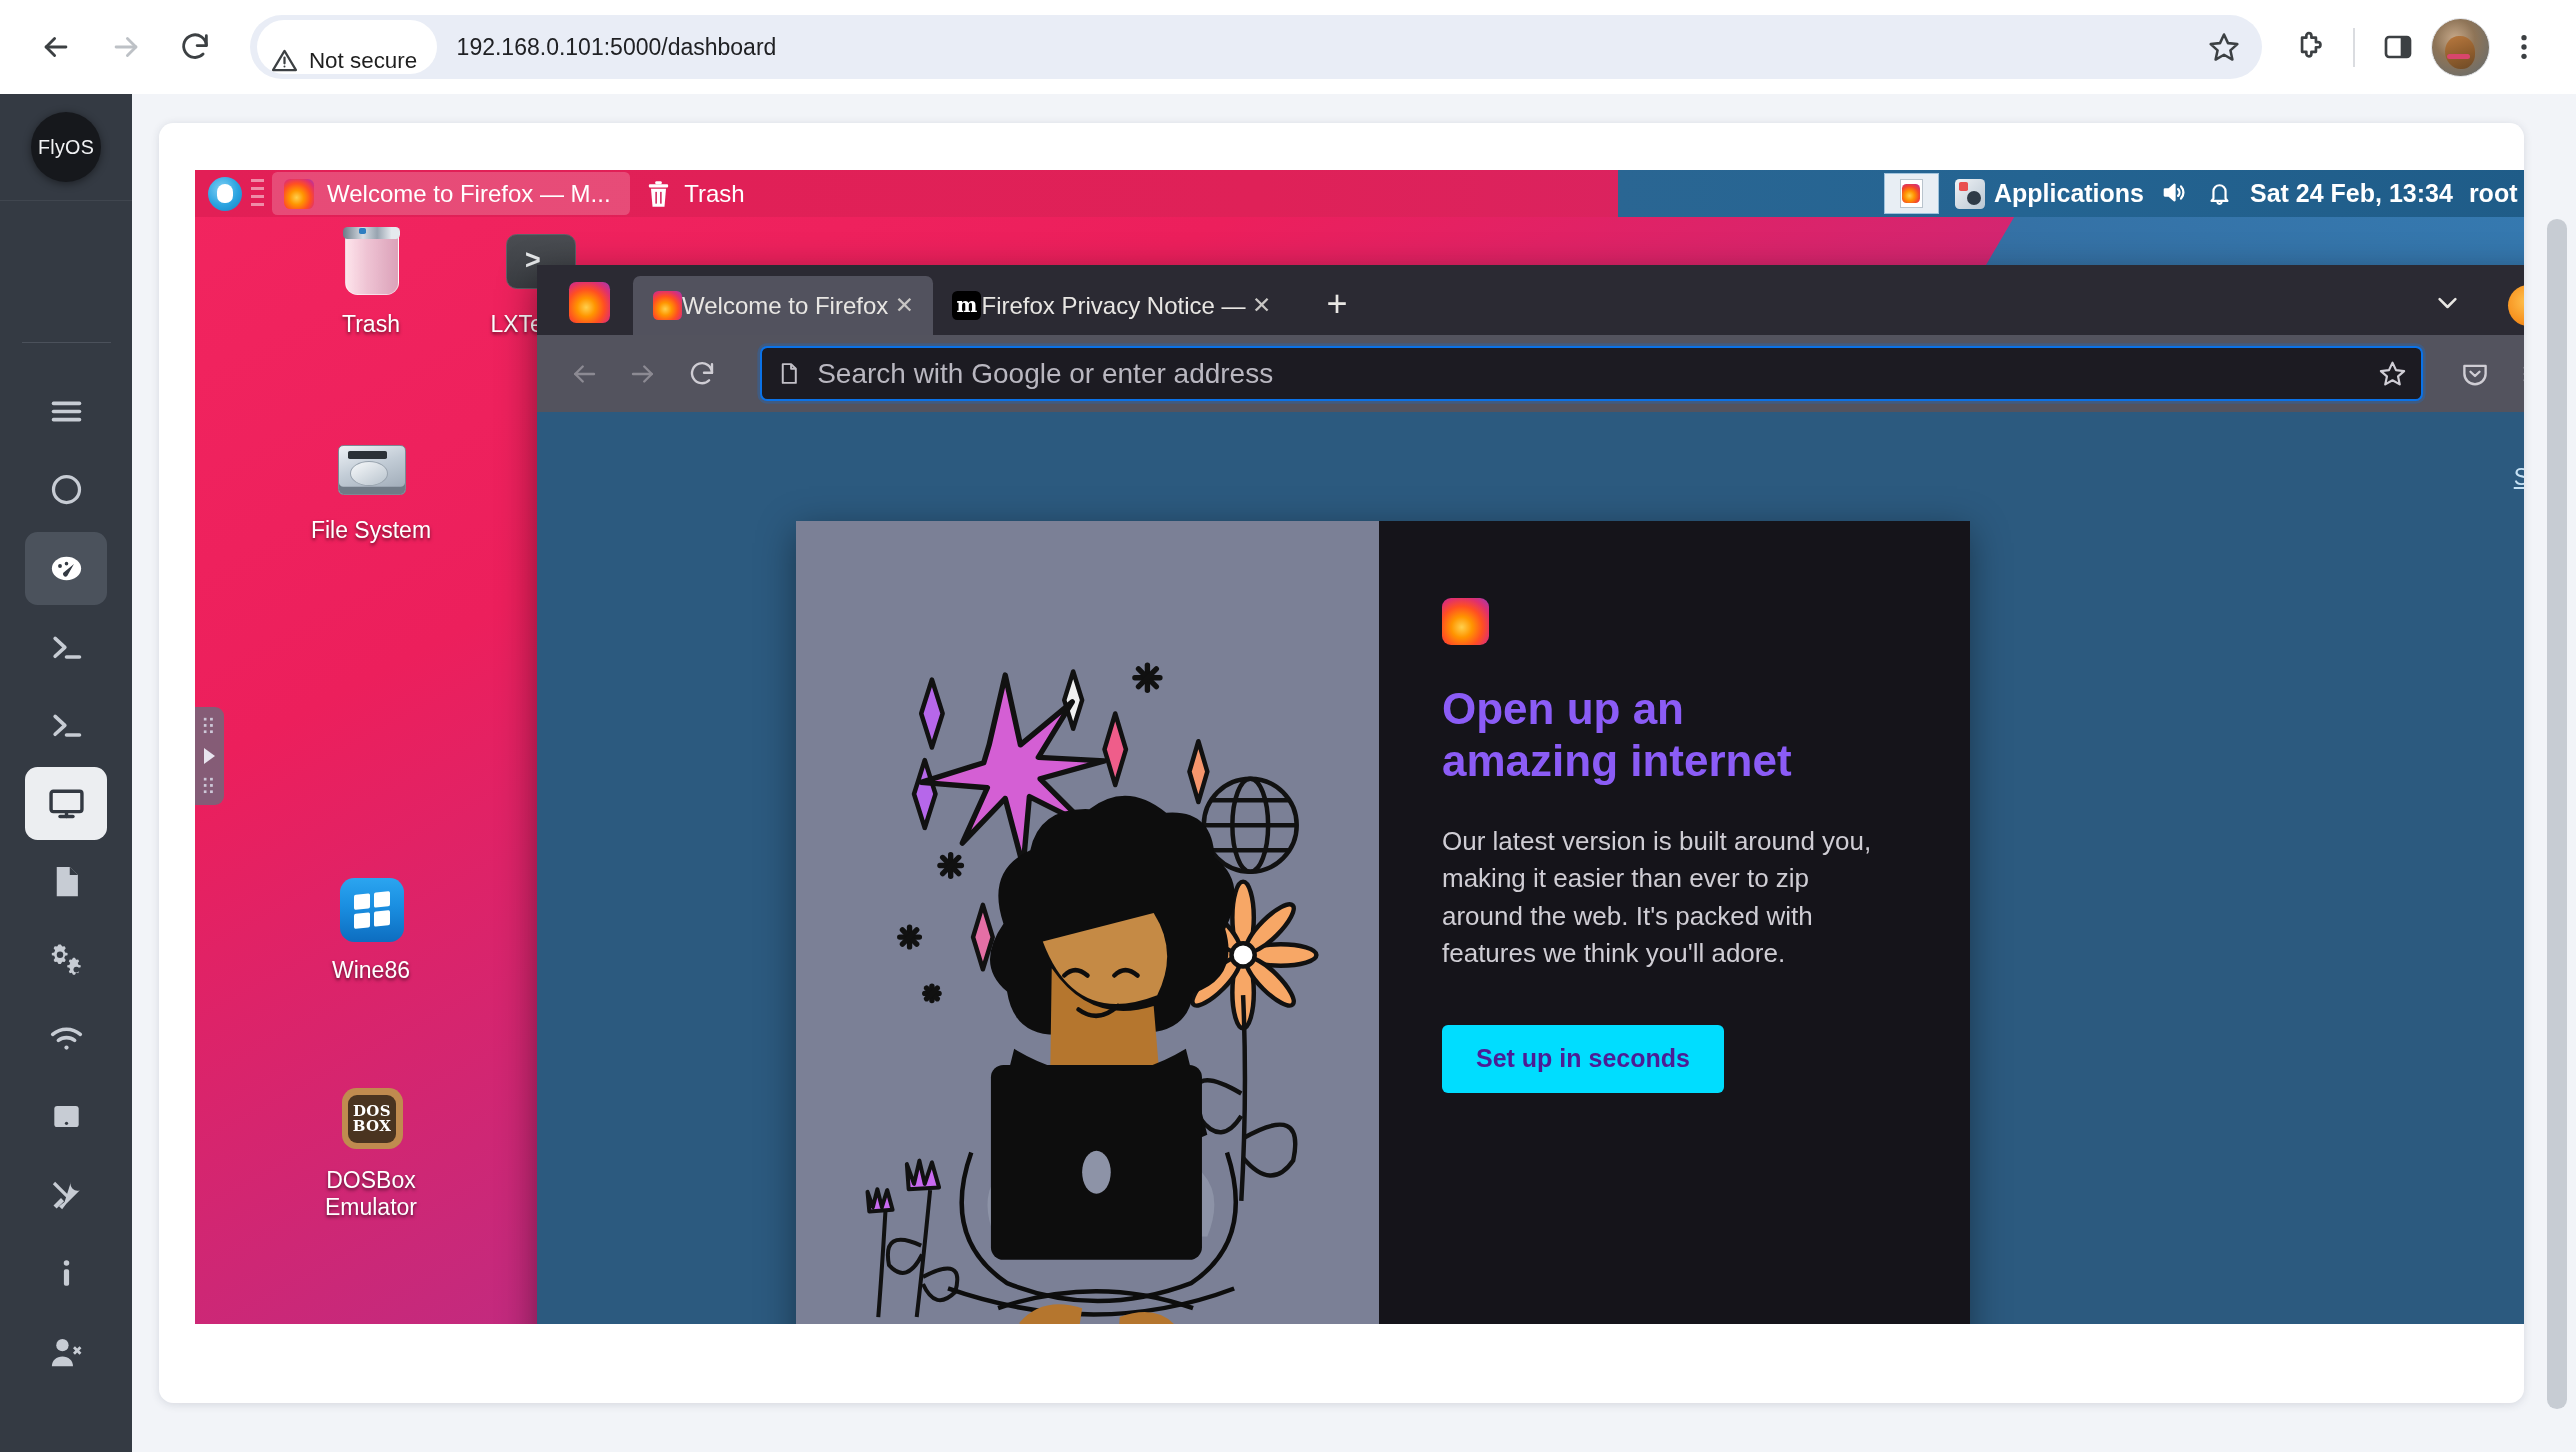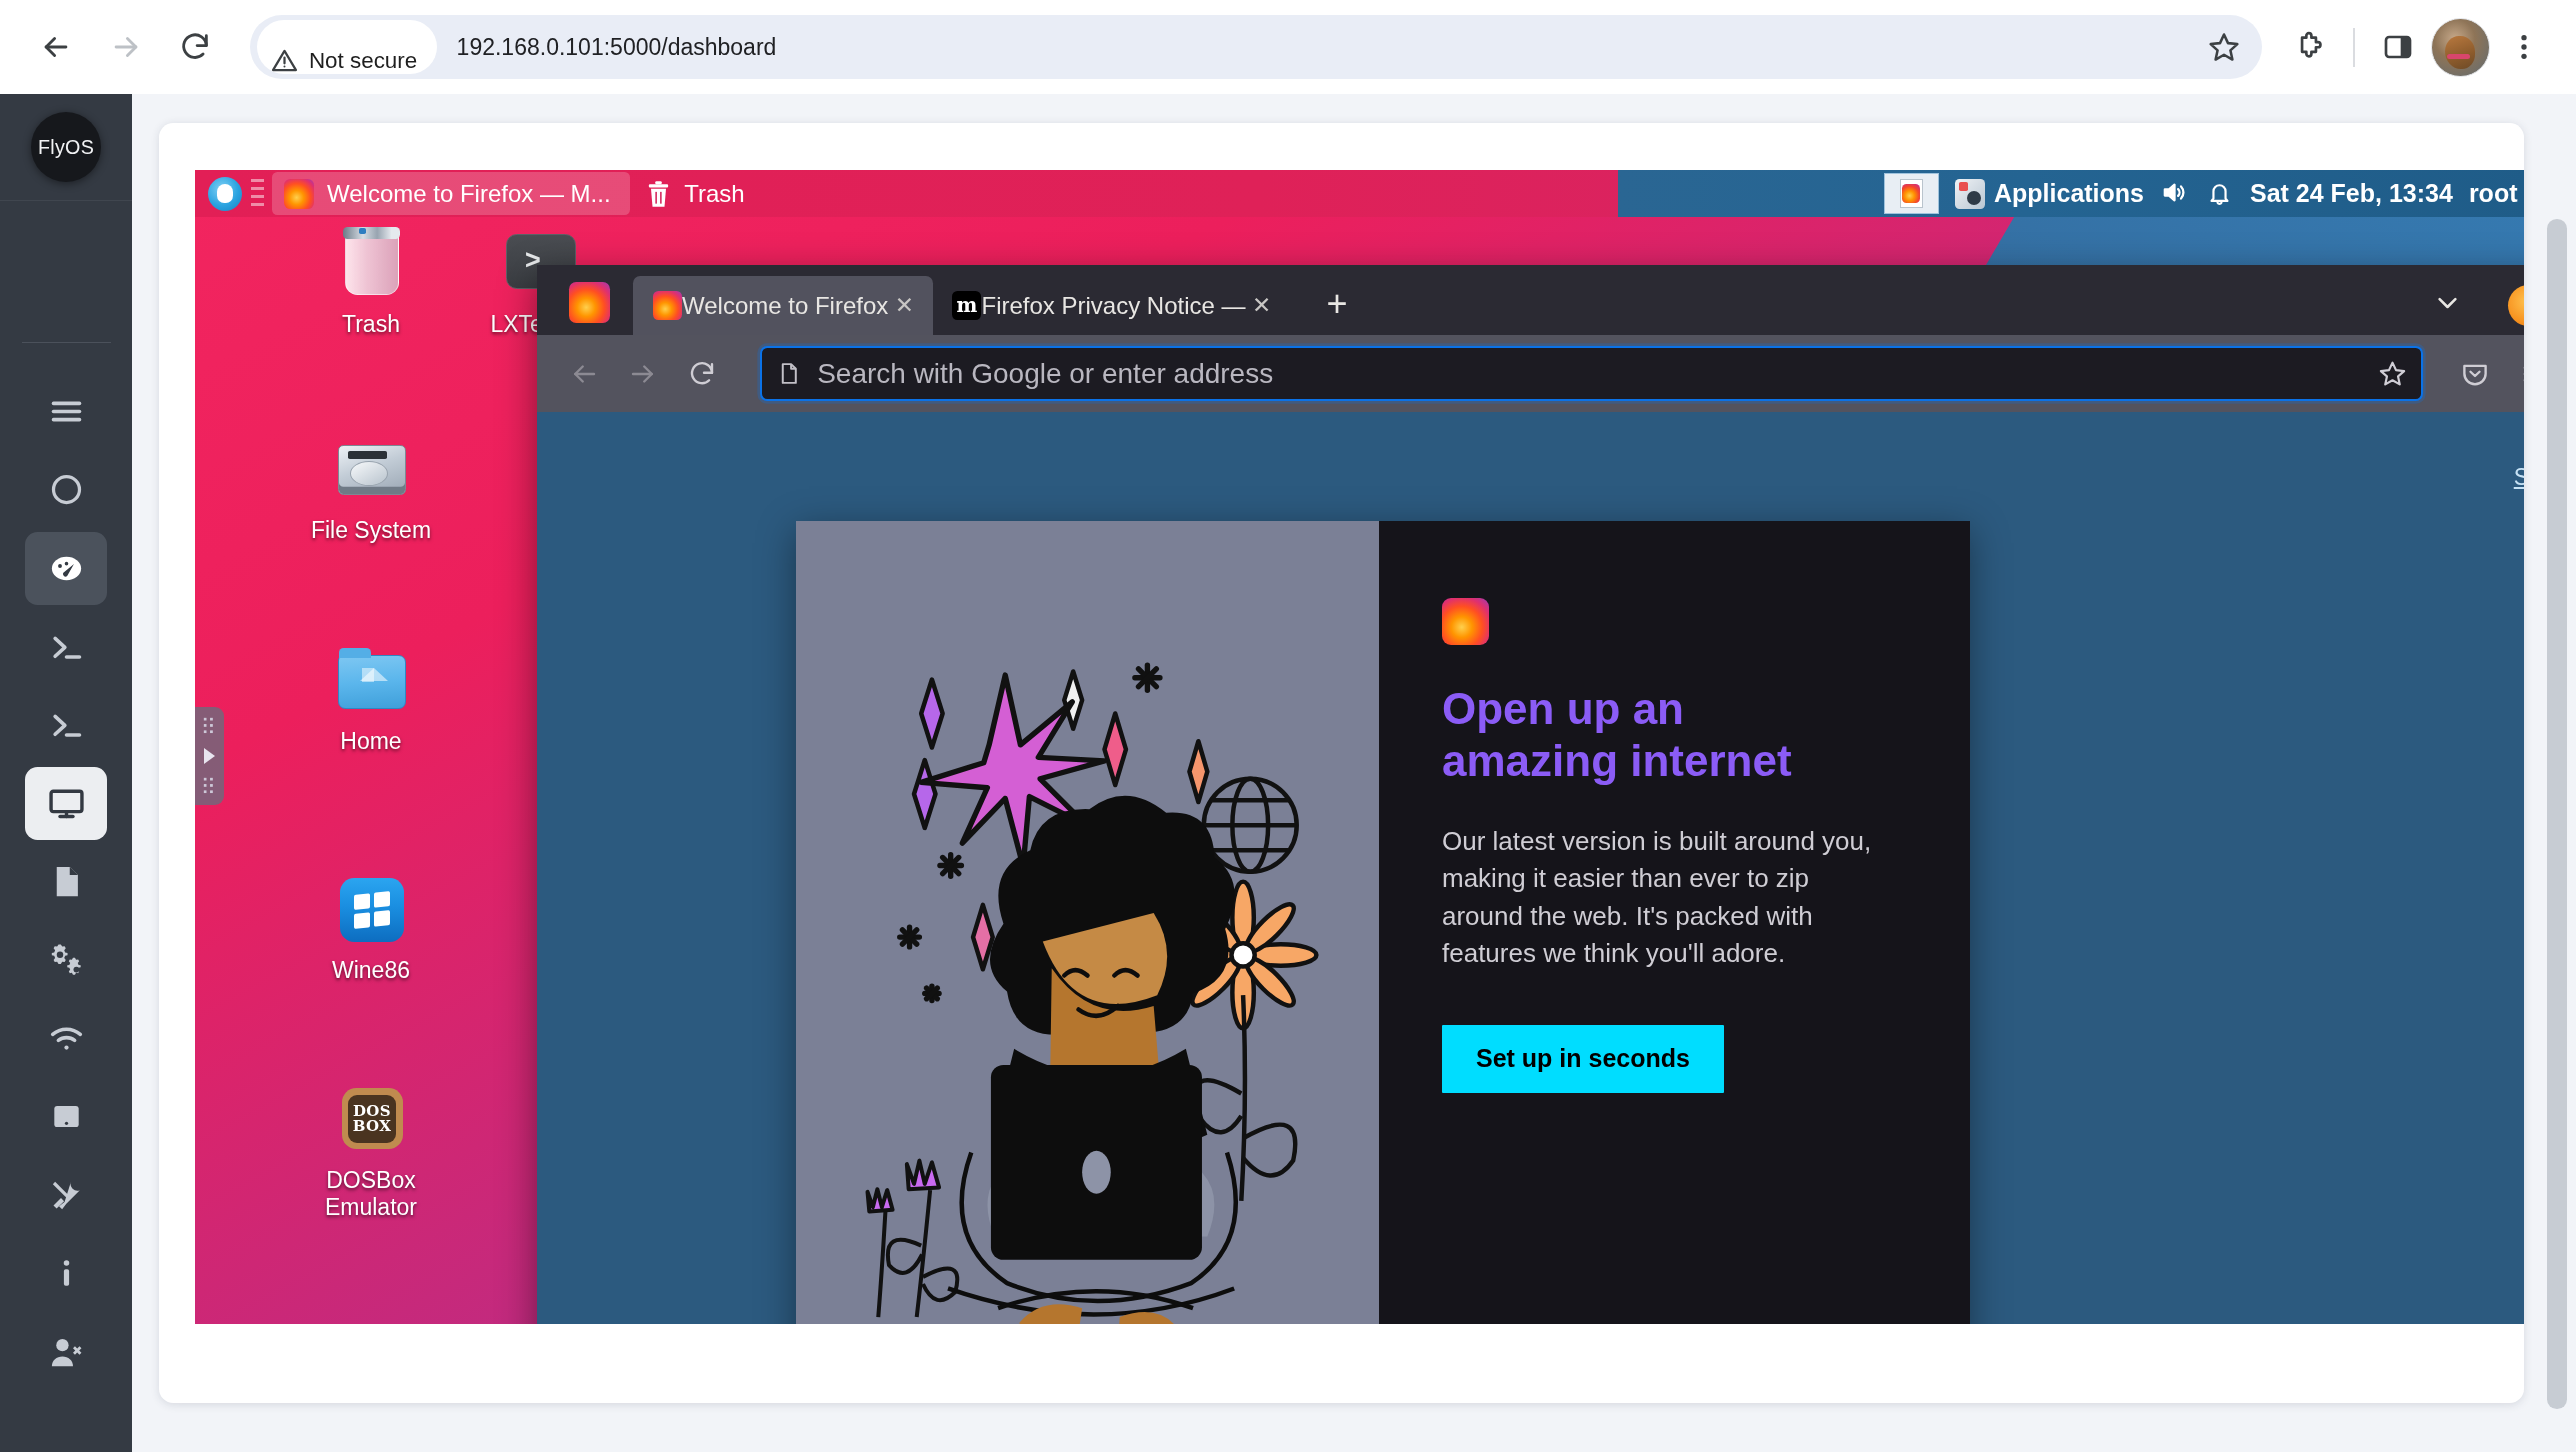--- a/index.html
+++ b/index.html
@@ -465,23 +465,23 @@
   }
   .ff-h1 {
     color: #8b5cf6; font-size: 44px; font-weight: bold; line-height: 1.18;
     max-width: 420px; margin-bottom: 36px; margin-top: 20px;
   }
   .ff-p {
     color: #cfcdd4; font-size: 26px; line-height: 1.44;
     max-width: 438px; margin-bottom: 52px;
   }
   .ff-cta {
-    display: inline-block; background: #00ddff; color: #000000;
+    display: inline-block; background: #00ddff; color: #4c1d95;
     font-size: 25px; font-weight: bold; padding: 19.7px 34px;
-    border: none; cursor: pointer; border-radius: 1px;
+    border: none; cursor: pointer; border-radius: 6px;
   }
   .illus { position: absolute; left: 0; top: 0; width: 583px; height: 850px; }
 
   
   .page-scroll {
     position: absolute; right: 9px; top: 125px;
     width: 19.7px; height: 1190px;
     background: transparent;
   }
   .page-scroll .thumb {
@@ -718,27 +718,20 @@
           <div class="desk-label">LXTermin</div>
         </div>
 
         <div class="desk-icon" style="left:91px; top:261px;">
           <div class="icon-box">
               <div class="hdd"></div>
             </div>
           <div class="desk-label">File System</div>
         </div>
 
-        <div class="desk-icon" style="left:91px; top:472px;">
-          <div class="icon-box">
-            <div class="home-folder"></div>
-              <div class="home-door"></div>
-          </div>
-          <div class="desk-label">Home</div>
-        </div>
 
         <div class="desk-icon" style="left:91px; top:701px;">
           <div class="icon-box">
             <div class="wine-tile">
                 <div class="win-logo">
                   <span></span>
                   <span></span>
                   <span></span>
                   <span></span>
                 </div>

